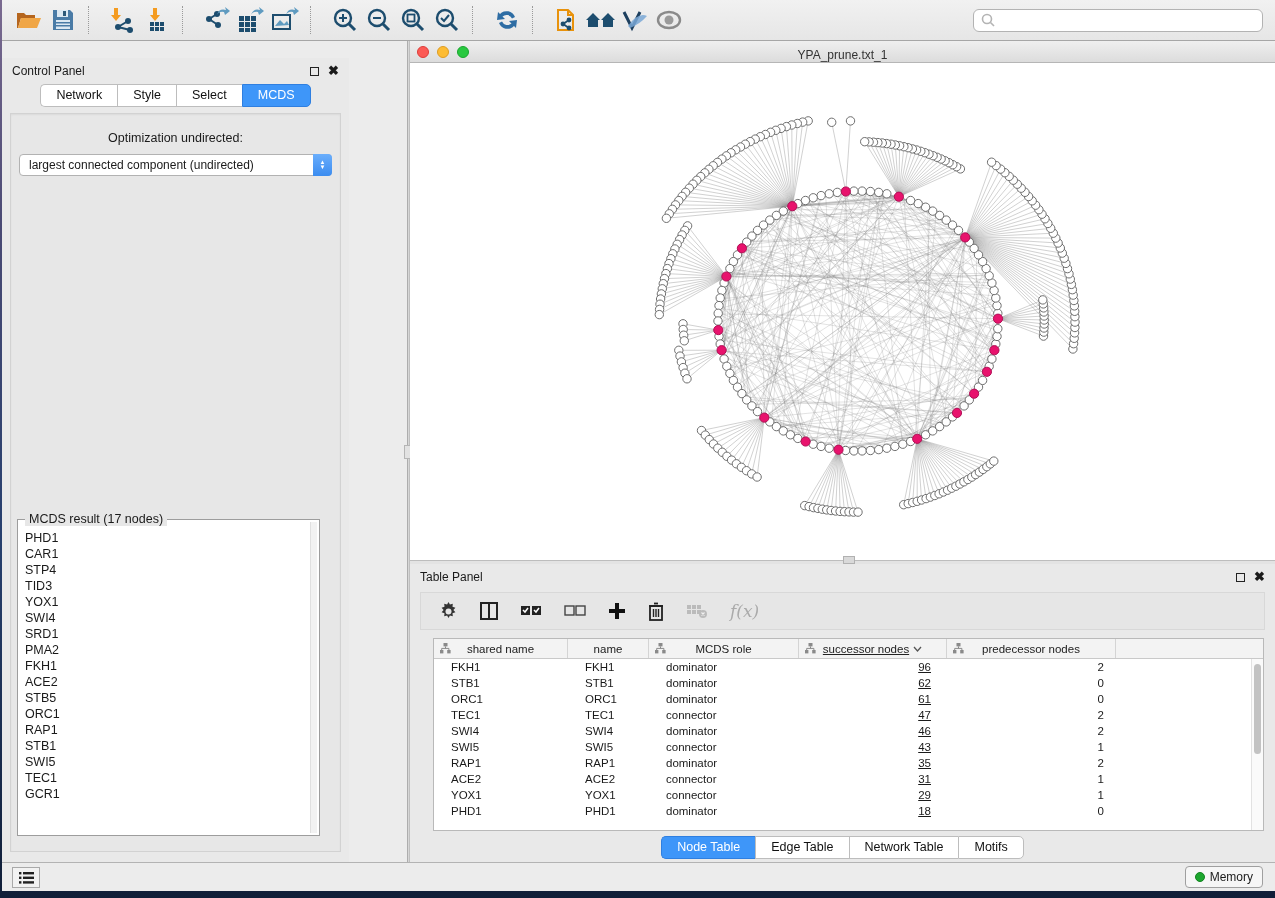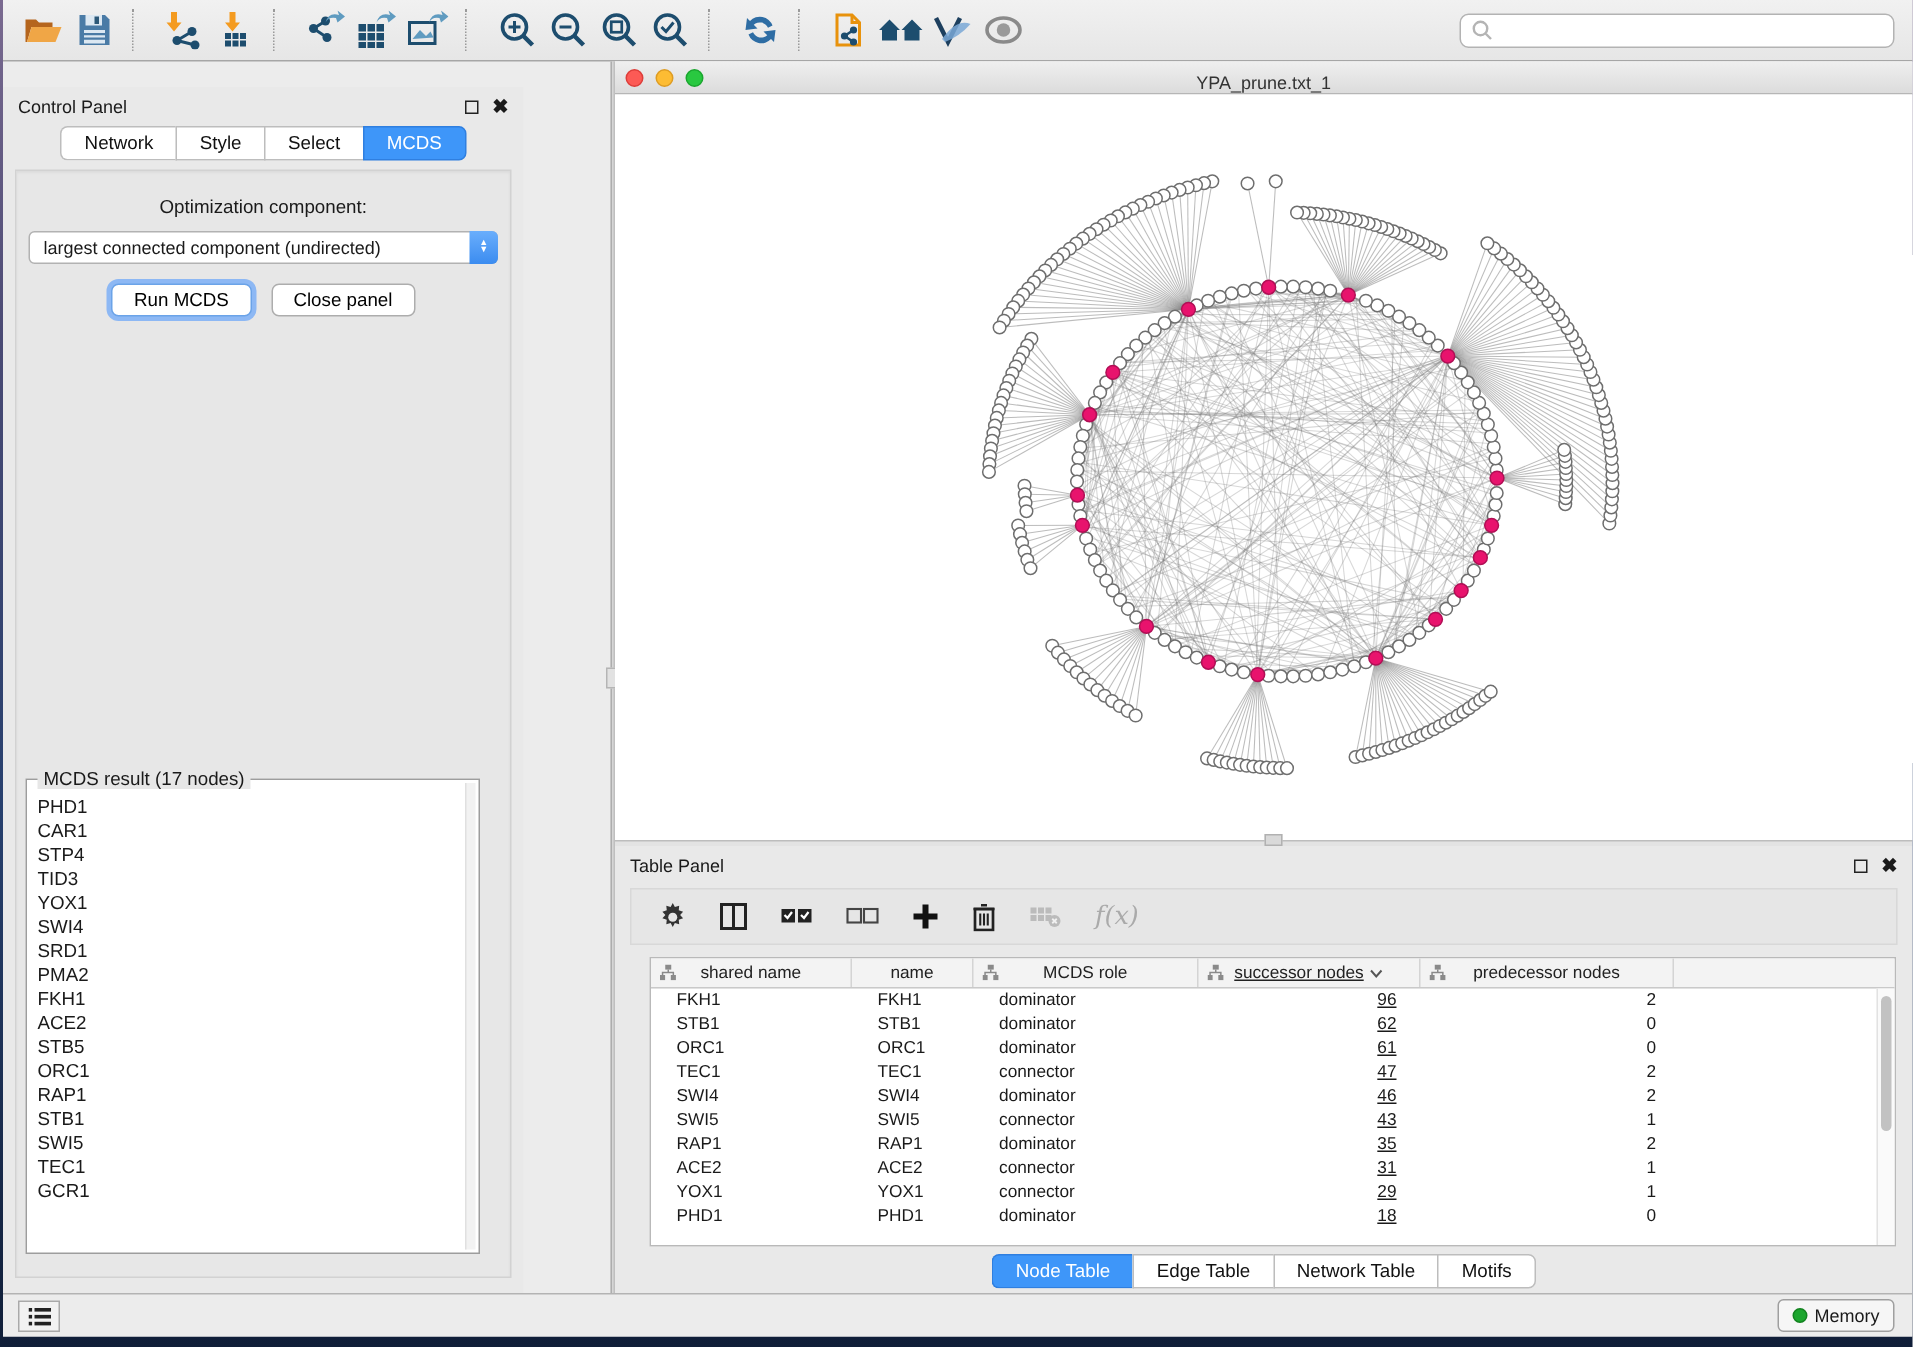--- a/index.html
+++ b/index.html
@@ -273,31 +273,27 @@
           <span class="icon-close">✖</span>
         </span>
       </div>
       <div class="seg-tabs">
         <span class="seg">Network</span>
         <span class="seg">Style</span>
         <span class="seg">Select</span>
         <span class="seg active">MCDS</span>
       </div>
       <div class="cp-inner">
-        <div class="opt-label">Optimization component:</div>
+        <div class="opt-label">Optimization undirected:</div>
         <div class="combo">
           <span>largest connected component (undirected)</span>
           <span class="combo-cap">
               <span>▲</span>
               <span>▼</span>
             </span>
-        </div>
-        <div class="btn-row">
-          <button class="pbtn focused">Run MCDS</button>
-          <button class="pbtn">Close panel</button>
         </div>
         <div class="group-box">
           <span class="group-legend">MCDS result (17 nodes)</span>
           <div class="mcds-list">
               <div class="mcds-item">PHD1</div>
               <div class="mcds-item">CAR1</div>
               <div class="mcds-item">STP4</div>
               <div class="mcds-item">TID3</div>
               <div class="mcds-item">YOX1</div>
               <div class="mcds-item">SWI4</div>

